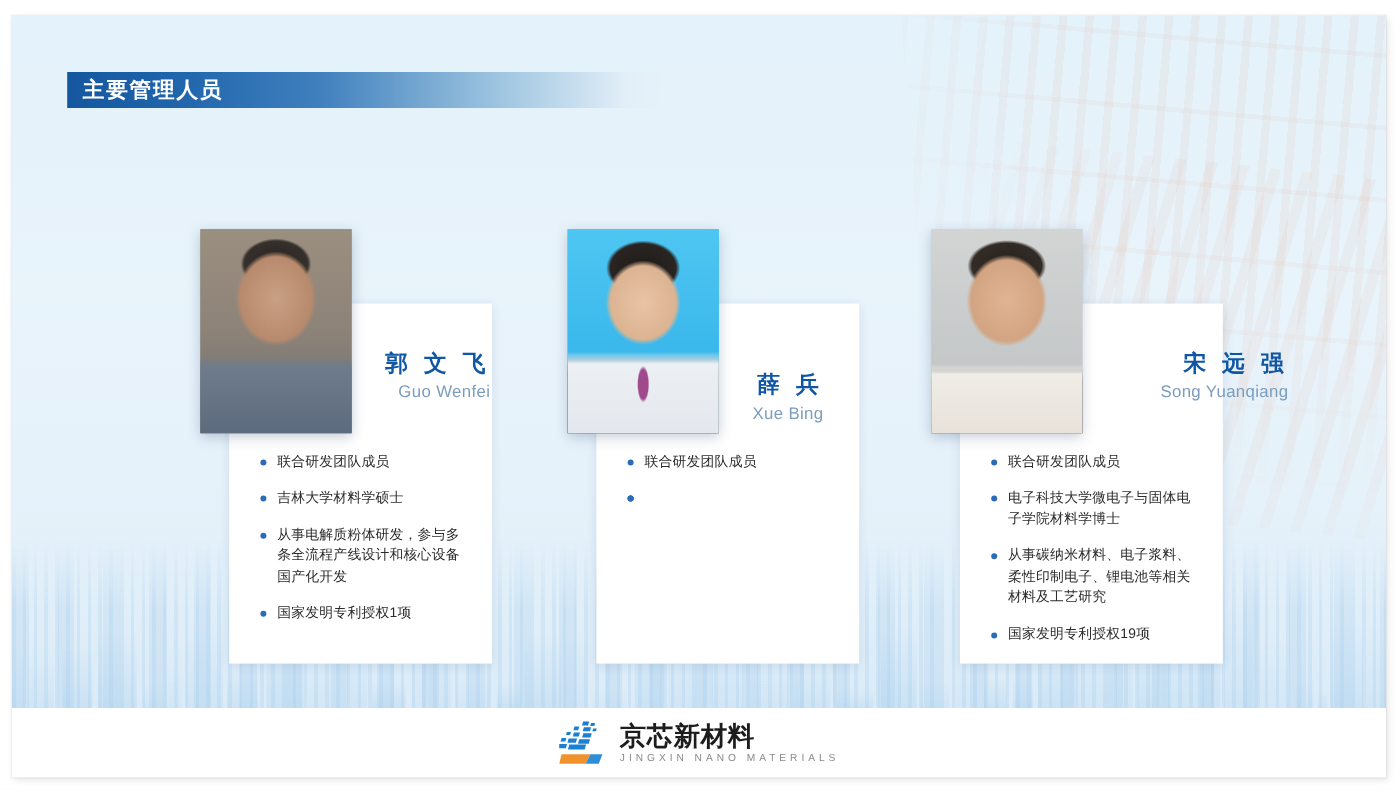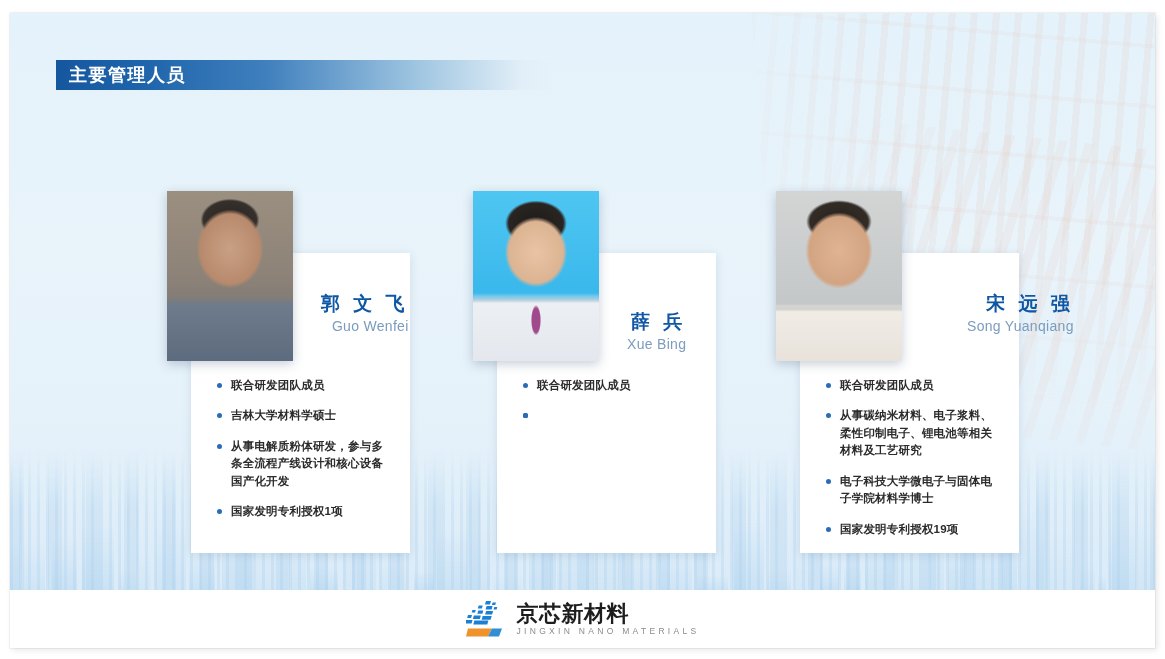--- a/index.html
+++ b/index.html
@@ -121,21 +121,20 @@
     list-style:none;margin:0;padding:0;
   }
   .bullets li{
     position:relative;
     padding-left:15px;
     margin-bottom:13px;
     font-size:11.5px;
     line-height:1.52;
     color:#2b2b2b;
     letter-spacing:.2px;
-    font-weight:bold;
   }
   .bullets li .dot{
     position:absolute;left:1px;top:6px;
     width:5px;height:5px;border-radius:50%;
     background:#2a6cb5;
   }
   
   #footer{
     position:absolute;left:0;right:0;bottom:0;height:58px;
     background:#ffffff;
@@ -266,22 +265,22 @@
                   radial-gradient(ellipse 33% 16% at 50% 18%, #26211d 0%, #332c26 70%, rgba(51,44,38,0) 79%),
                   linear-gradient(180deg, rgba(0,0,0,0) 66%, #f0ece6 71%, #e8e2da 100%),
                   linear-gradient(180deg, rgba(0,0,0,0) 68%, #1b2233 74%, #151b2a 100%),
                   linear-gradient(180deg,#d3d5d5 0%,#c6c9c9 60%,#bbbfbf 100%);"></div>
     <div class="name-block" style="left:920px;top:281px;margin-left:37px;">
       <div class="name-cn">宋 远 强</div>
       <div class="name-en">Song Yuanqiang</div>
     </div>
     <ul class="bullets" style="left:815px;top:364px;width:178px;">
       <li><span class="dot"></span><span>联合研发团队成员</span></li>
+      <li><span class="dot"></span><span>电子科技大学微电子与固体电子学院材料学博士</span></li>
       <li><span class="dot"></span><span>从事碳纳米材料、电子浆料、柔性印制电子、锂电池等相关材料及工艺研究</span></li>
-      <li><span class="dot"></span><span>电子科技大学微电子与固体电子学院材料学博士</span></li>
       <li><span class="dot"></span><span>国家发明专利授权19项</span></li>
     </ul>
   </div>
 
   <div id="footer">
     <div id="logo">
       <div id="logo-mark">
         <svg width="42" height="36" viewBox="0 0 42 36" aria-hidden="true">
           <g fill="#1b7fd4">
             <rect x="20" y="0" width="5" height="3.6" transform="skewX(-16)"></rect>

